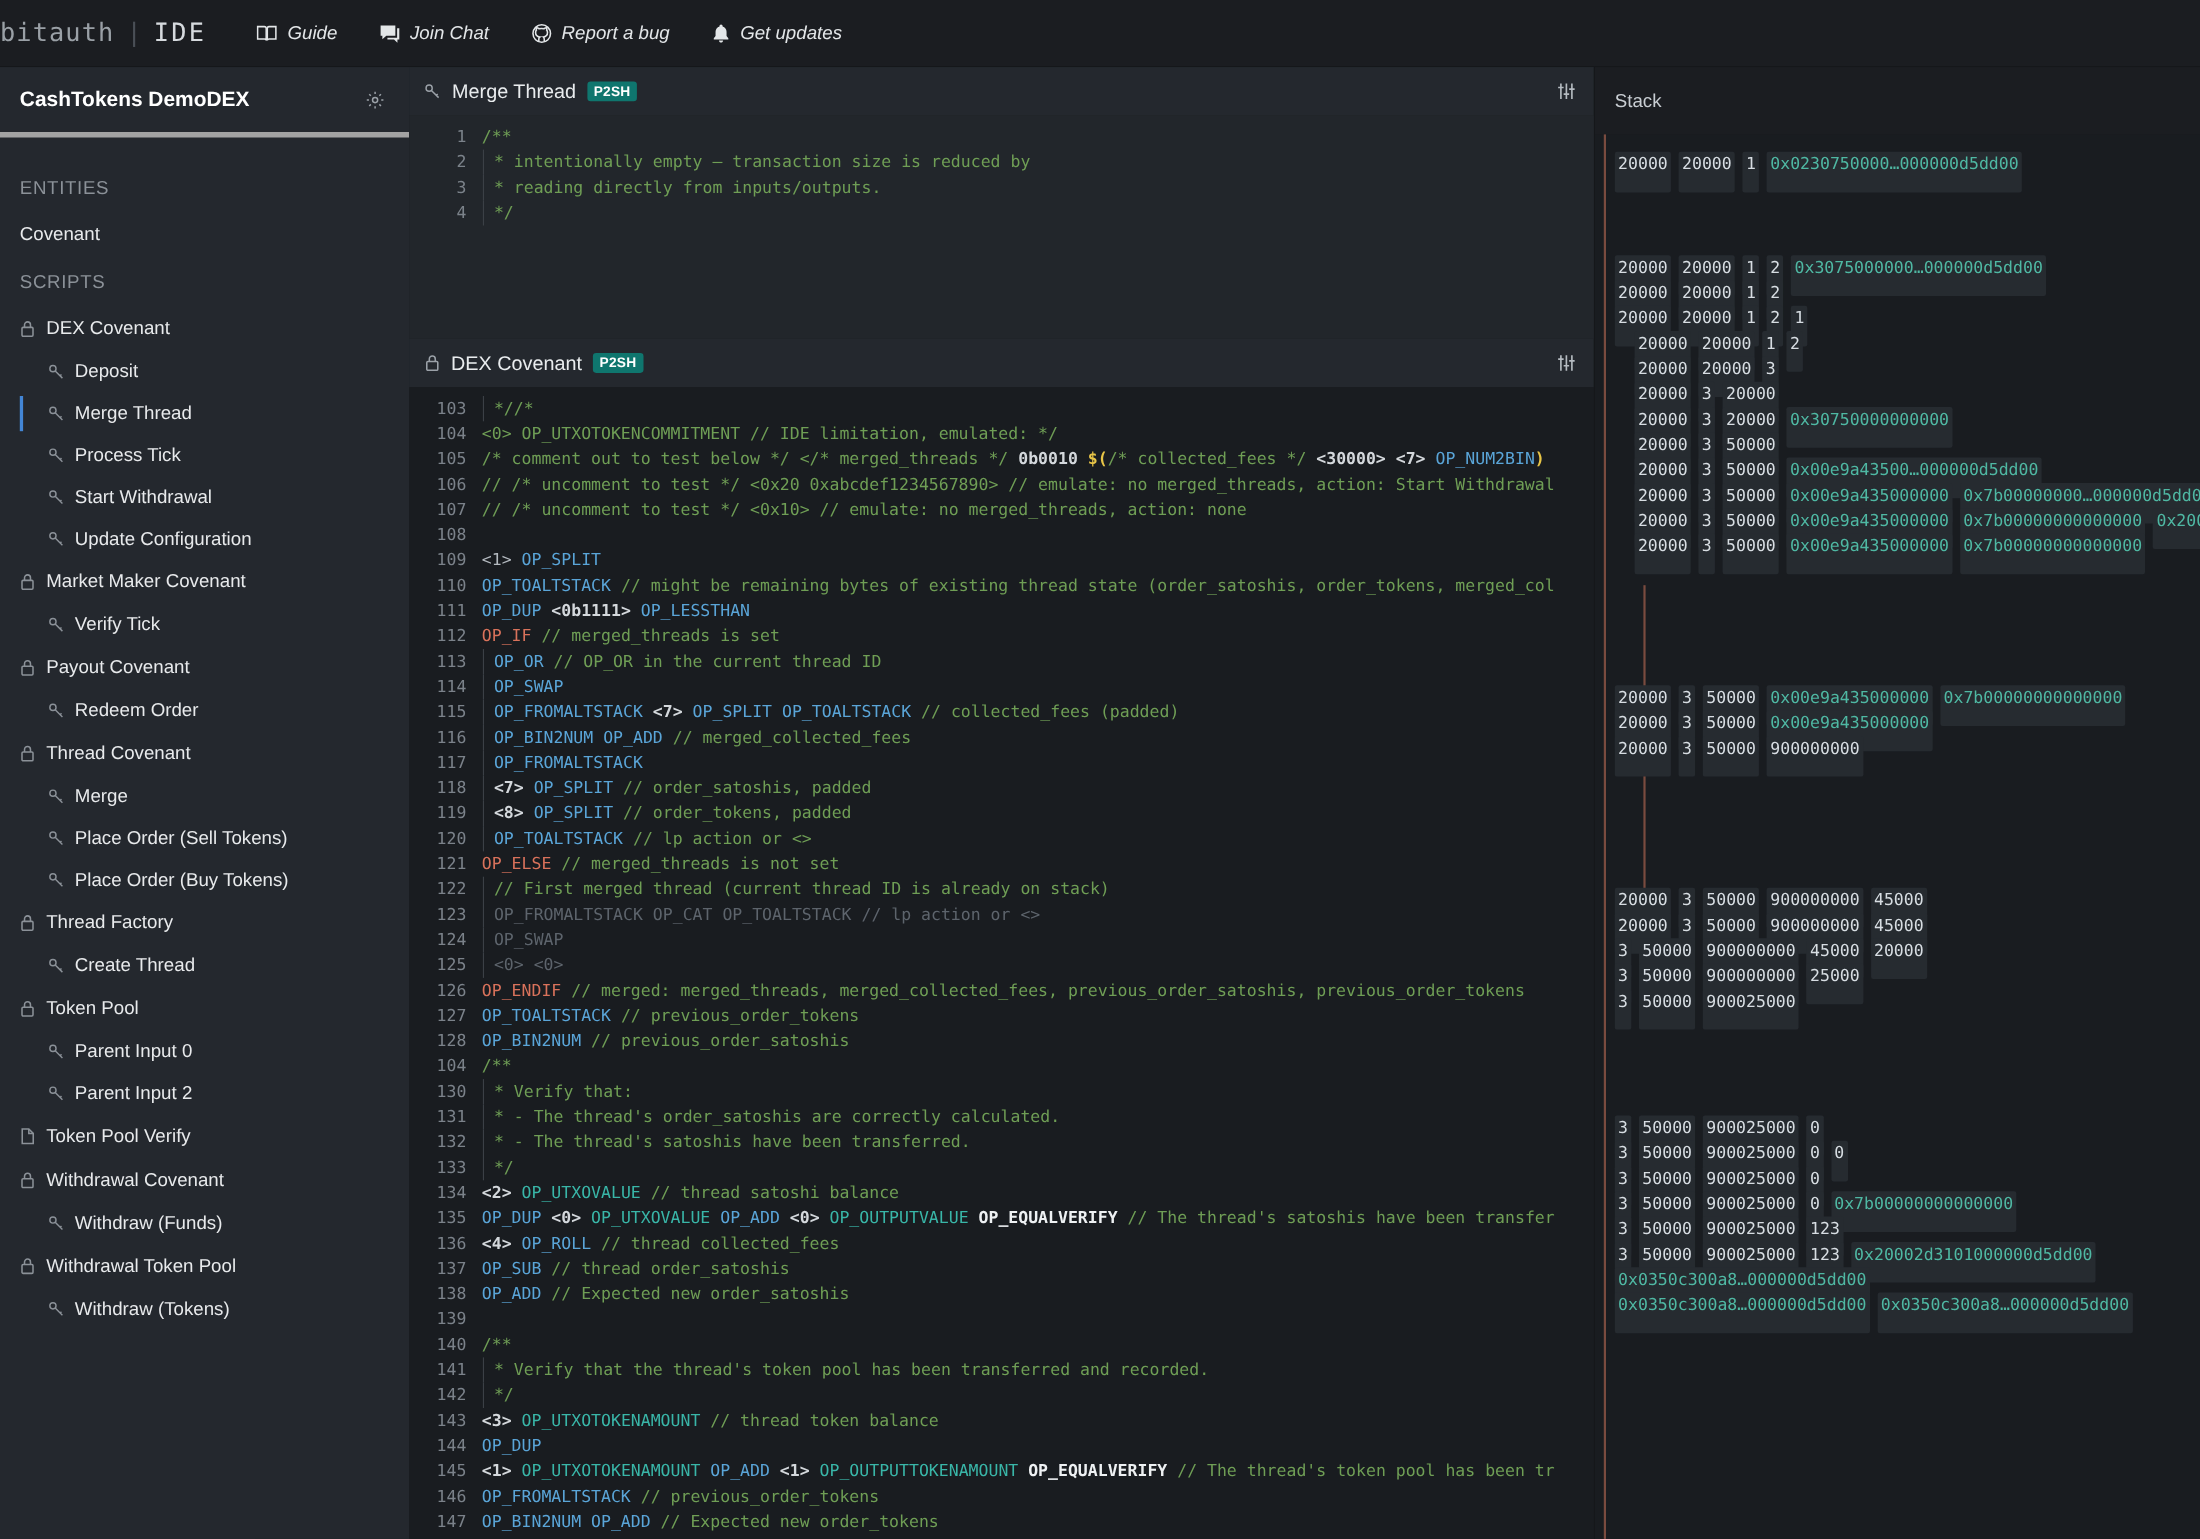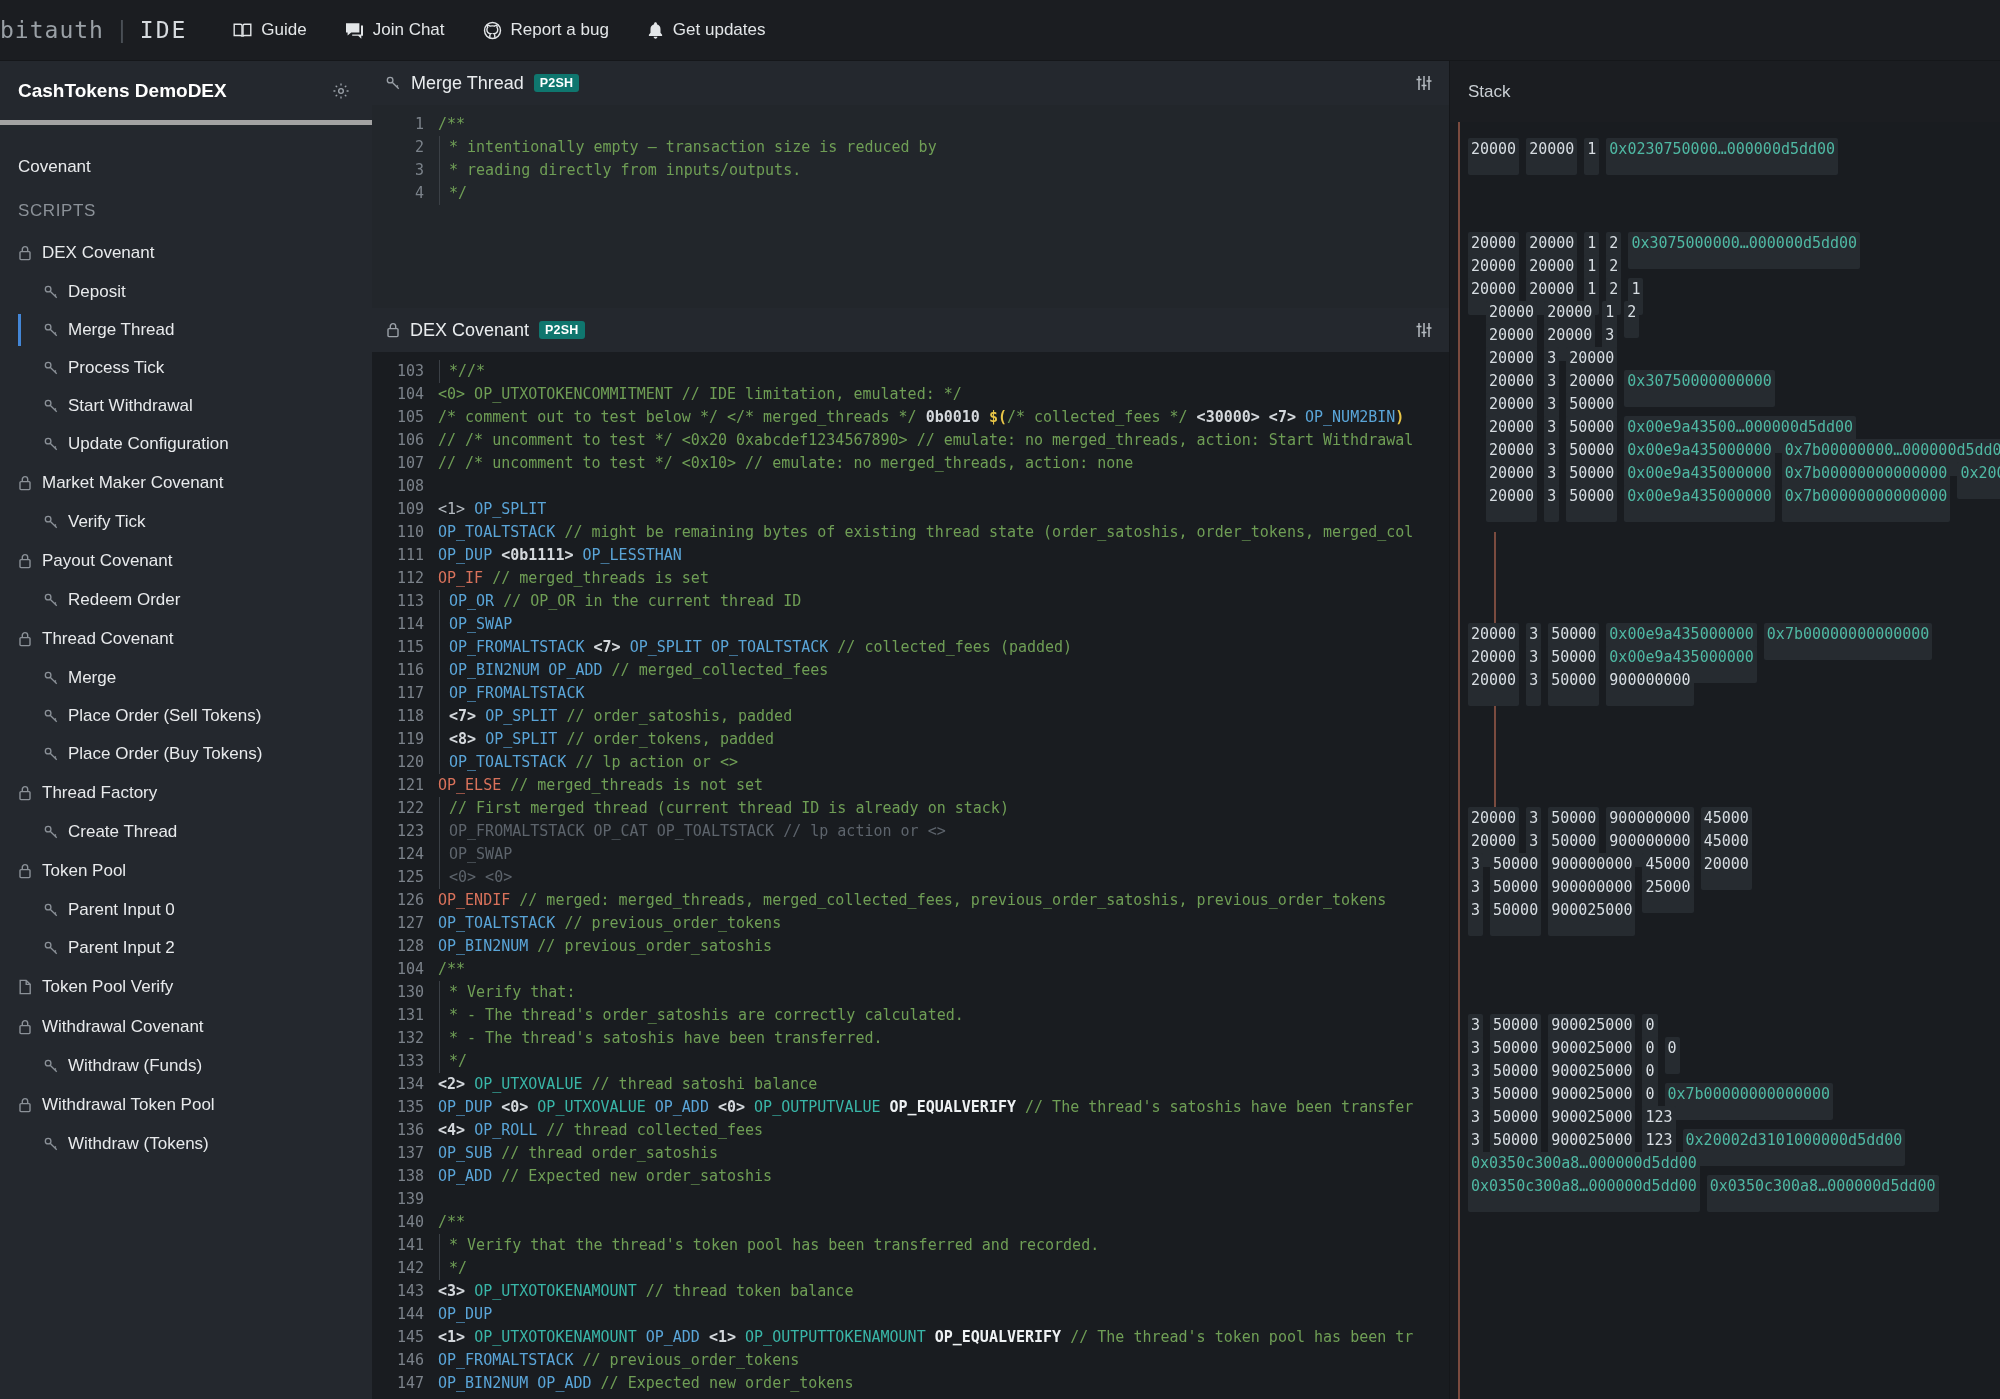--- a/index.html
+++ b/index.html
@@ -16,21 +16,21 @@
     height: 61px; flex: 0 0 61px;
     background: #1b1d21;
     display: flex; align-items: center;
     border-bottom: 1px solid #15171a;
   }
   .brand { display: flex; align-items: baseline; font-family: "DejaVu Sans Mono", monospace; }
   .brand-bitauth { color: #9aa0a6; font-size: 23px; letter-spacing: 1px; }
   .brand-sep { color: #4a4f56; font-size: 23px; margin: 0 11px; }
   .brand-ide { color: #d6dade; font-size: 23px; letter-spacing: 2px; }
   .topnav { display: flex; align-items: center; margin-left: 46px; gap: 38px; }
-  .topnav-item { display: flex; align-items: center; gap: 9px; color: #e3e6e8; font-size: 17px; cursor: pointer; }
+  .topnav-item { display: flex; align-items: center; gap: 9px; color: #e3e6e8; font-size: 17px; cursor: pointer; font-style: italic; }
   .topnav-item svg { display:block; }
 
   
   .body-row { flex: 1 1 auto; display: flex; min-height: 0; }
 
   
   .sidebar {
     width: 372px; flex: 0 0 372px;
     background: #24282e;
     display: flex; flex-direction: column;
@@ -213,20 +213,21 @@
         <div class="project-title">CashTokens DemoDEX</div>
         <div class="gear">
           <svg width="18" height="18" viewBox="0 0 20 20" fill="none" stroke="#9ba1a8" stroke-width="1.5">
             <circle cx="10" cy="10" r="2.6"></circle>
             <path d="M10 1.6v2.2M10 16.2v2.2M1.6 10h2.2M16.2 10h2.2M4.1 4.1l1.6 1.6M14.3 14.3l1.6 1.6M15.9 4.1l-1.6 1.6M5.7 14.3l-1.6 1.6"></path>
           </svg>
         </div>
       </div>
 
       <div class="sidebar-scroll">
+        <div class="section-label">ENTITIES</div>
         <div class="entity-row">Covenant</div>
 
         <div class="section-label">SCRIPTS</div>
         <div id="scripts-list">
             <div class="script-group">
               <span class="ico">
                 <svg width="14" height="16" viewBox="0 0 14 16" fill="none" stroke="#8b9198" stroke-width="1.4">
                   <rect x="2" y="6.6" width="10" height="8" rx="1"></rect>
                   <path d="M4.3 6.6V4.3a2.7 2.7 0 015.4 0v2.3"></path>
                 </svg>

